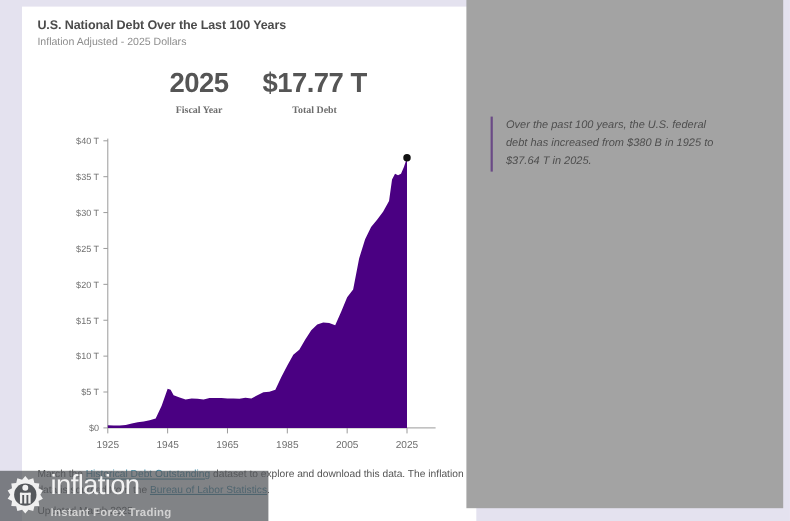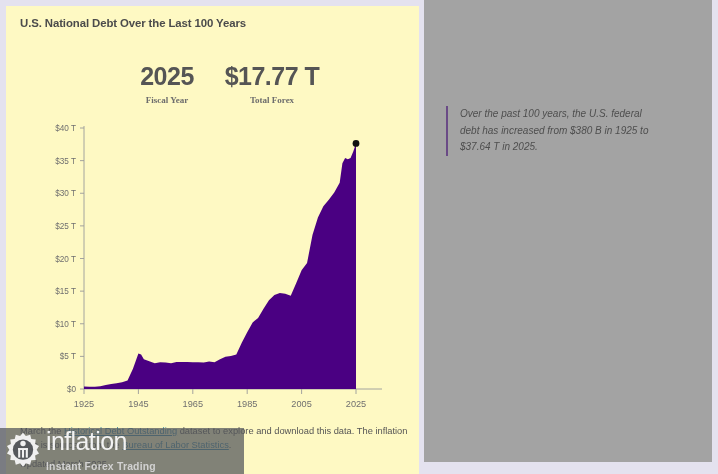--- a/index.html
+++ b/index.html
@@ -20,25 +20,25 @@
   #stage {
     position: absolute;
     left: 0; top: 0;
     width: 718px; height: 474px;
     background: #e4e2ef;
   }
 
   
   #debt-card {
     position: absolute;
-    left: 6px;
+    left: 20px;
     top: 6px;
     width: 413px;
     height: 468px;
-    background: #fef9c3;
+    background: #ffffff;
   }
 
   
   #note-panel {
     position: absolute;
     left: 424px;
     top: 0;
     width: 288px;
     height: 462px;
     background: #a3a3a3;
@@ -190,30 +190,31 @@
 </style>
 </head>
 <body>
 
 <div id="stage">
 
   <div id="debt-card">
 
     <div id="card-header">
       <div id="chart-title">U.S. National Debt Over the Last 100 Years</div>
+      <div id="chart-subtitle">Inflation Adjusted - 2025 Dollars</div>
     </div>
 
     <div id="stat-row">
       <div class="stat-block" id="stat-fiscal-year">
         <div class="stat-value">2025</div>
         <div class="stat-label">Fiscal Year</div>
       </div>
       <div class="stat-block" id="stat-total-debt">
         <div class="stat-value">$17.77 T</div>
-        <div class="stat-label">Total Forex</div>
+        <div class="stat-label">Total Debt</div>
       </div>
     </div>
 
     <div id="chart-region">
       <svg id="chart-svg" width="390" height="300" viewBox="0 0 390 300">
         <g id="y-axis-group">
             <line x1="64" y1="8" x2="64" y2="271" class="axis-line"></line>
             <line x1="60" y1="271" x2="64" y2="271" class="tick-mark"></line>
             <text x="56" y="274" class="ytick-text">$0</text>
             <line x1="60" y1="238.375" x2="64" y2="238.375" class="tick-mark"></line>

